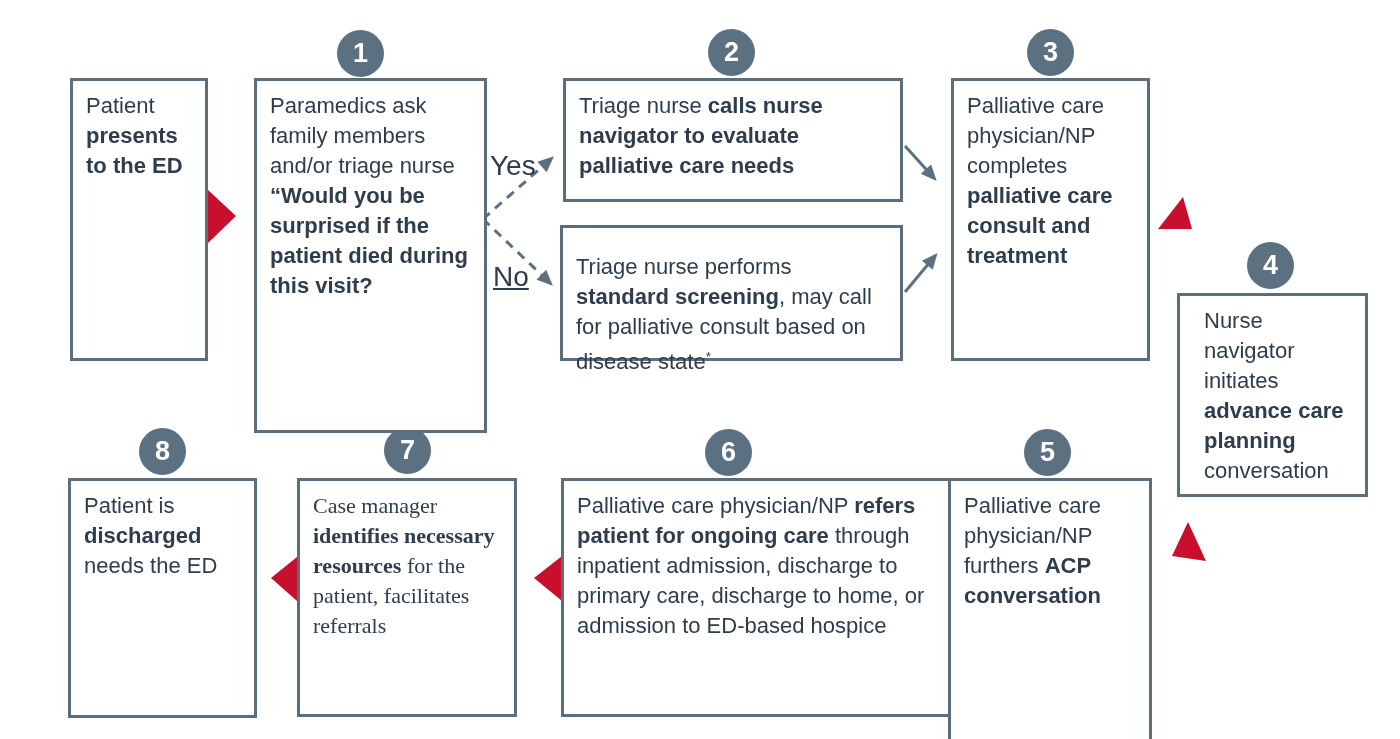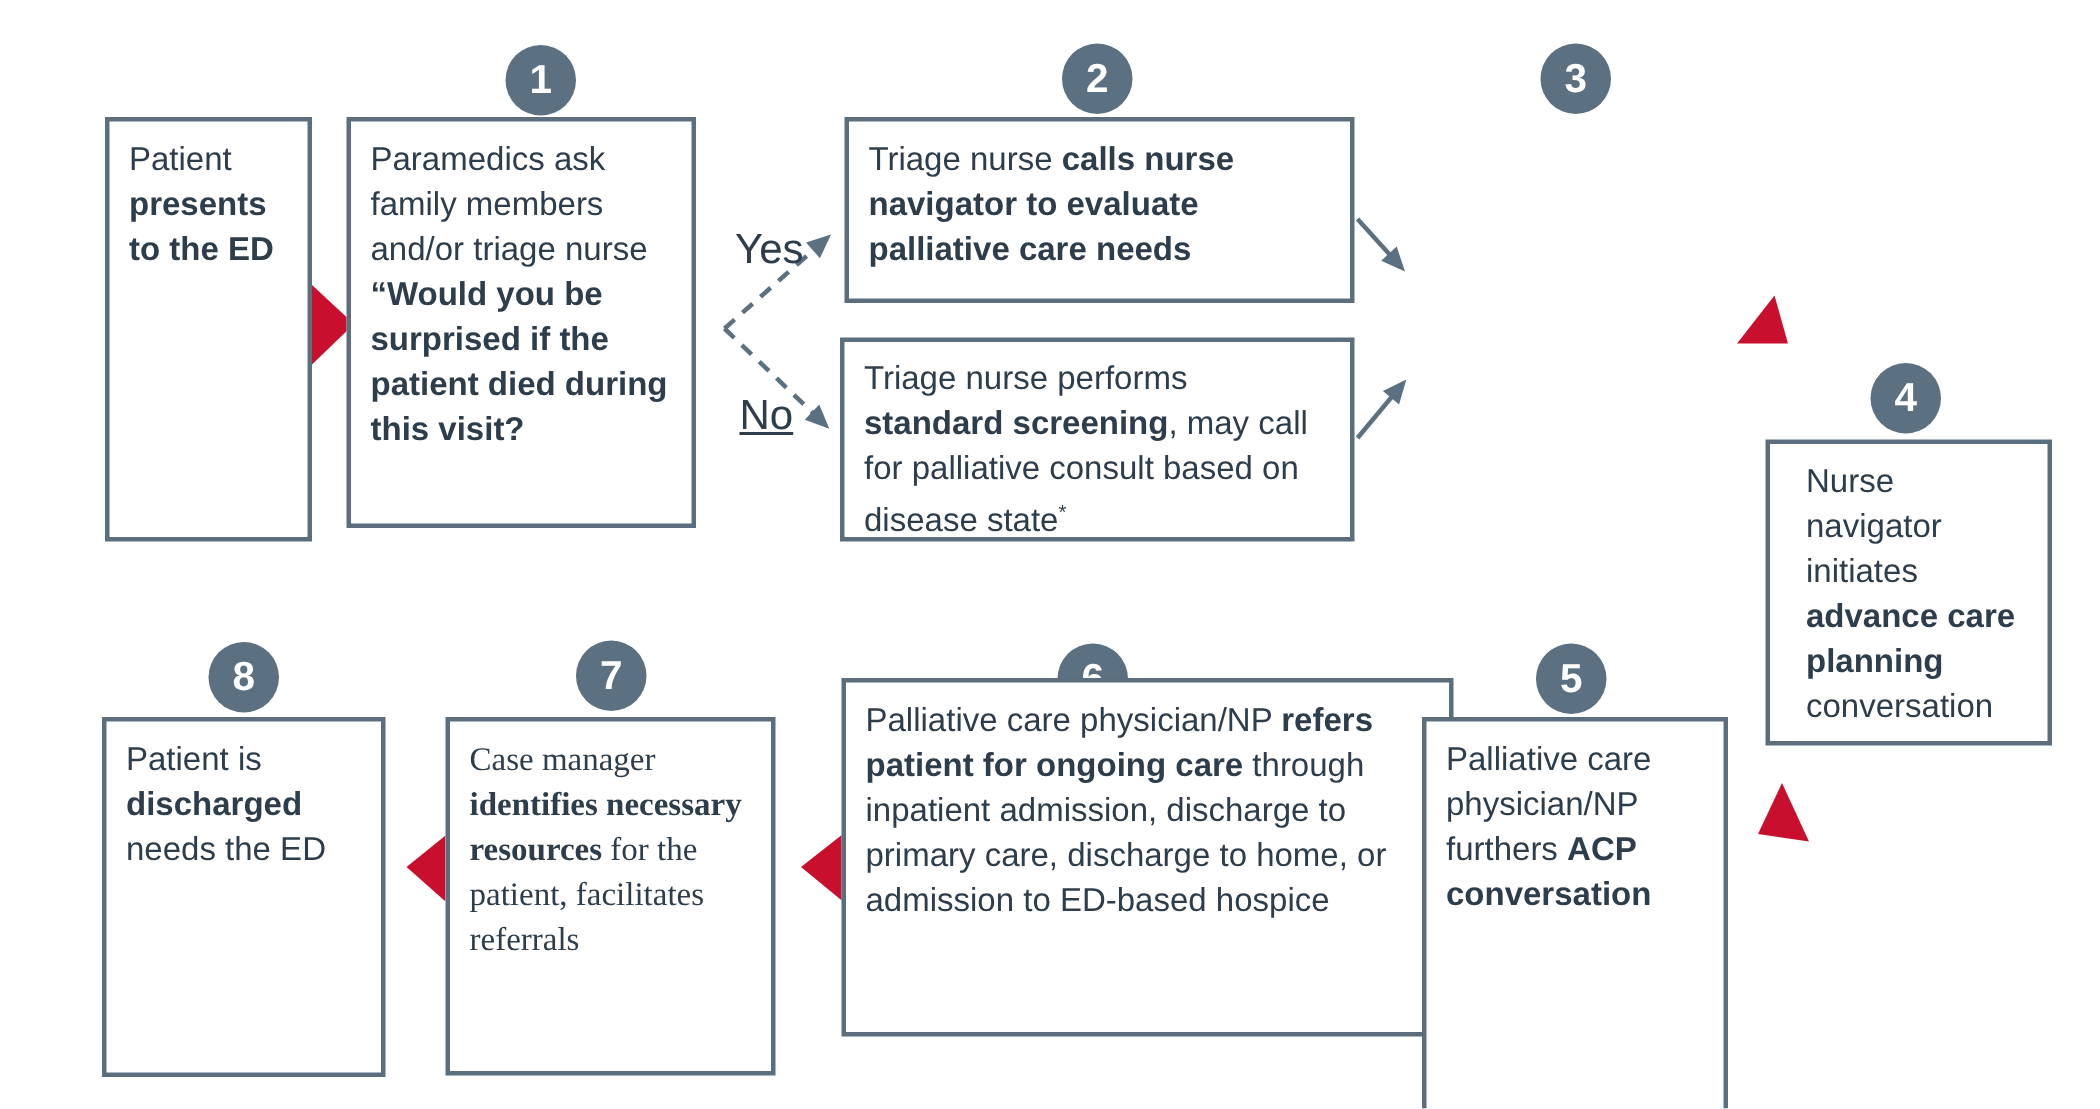--- a/index.html
+++ b/index.html
@@ -73,33 +73,34 @@
   <div class="numcircle" style="left:708px;top:29px;">2</div>
   <div class="numcircle" style="left:1027px;top:29px;">3</div>
   <div class="numcircle" style="left:1247px;top:242px;">4</div>
   <div class="numcircle" style="left:1024px;top:429px;">5</div>
   <div class="numcircle" style="left:705px;top:429px;">6</div>
   <div class="numcircle" style="left:384px;top:427px;">7</div>
   <div class="numcircle" style="left:139px;top:428px;">8</div>
 
   <div class="box" style="left:70px;top:78px;width:138px;height:283px;"><span>Patient </span><span class="seg-b">presents to the ED</span></div>
 
-  <div class="box" style="left:231px;top:78px;width:233px;height:274px;"><span>Paramedics ask family members and/or triage nurse </span><span class="seg-b">“Would you be surprised if the patient died during this visit?</span></div>
+  <div class="box" style="left:254px;top:78px;width:233px;height:355px;"><span>Paramedics ask family members and/or triage nurse </span><span class="seg-b">“Would you be surprised if the patient died during this visit?</span></div>
 
   <div class="box" style="left:563px;top:78px;width:340px;height:124px;"><span>Triage nurse </span><span class="seg-b">calls nurse navigator to evaluate palliative care needs</span></div>
 
-  <div class="box" style="left:560px;top:225px;width:343px;height:136px;padding-top:9px;"><span>Triage nurse performs </span><span class="seg-b">standard screening</span><span>, may call for palliative consult based on disease state</span><sup>*</sup></div>
+  <div class="box" style="left:560px;top:225px;width:343px;height:136px;padding-top:24px;"><span>Triage nurse performs </span><span class="seg-b">standard screening</span><span>, may call for palliative consult based on disease state</span><sup>*</sup></div>
 
+  <div class="box" style="left:951px;top:78px;width:199px;height:283px;"><span>Palliative care physician/NP completes </span><span class="seg-b">palliative care consult and treatment</span></div>
 
   <div class="box" style="left:1177px;top:293px;width:191px;height:204px;padding-left:24px;"><span>Nurse navigator initiates </span><span class="seg-b">advance care planning</span><span> conversation</span></div>
 
   <div class="box" style="left:68px;top:478px;width:189px;height:240px;"><span>Patient is </span><span class="seg-b">discharged</span><span> needs the ED</span></div>
 
   <div class="box" style="left:297px;top:478px;width:220px;height:239px;font-family:Liberation Serif, serif;"><span>Case manager </span><span class="seg-b">identifies necessary resources</span><span> for the patient, facilitates referrals</span></div>
 
-  <div class="box" style="left:561px;top:452px;width:408px;height:239px;"><span>Palliative care physician/NP </span><span class="seg-b">refers patient for ongoing care</span><span> through inpatient admission, discharge to primary care, discharge to home, or admission to ED-based hospice</span></div>
+  <div class="box" style="left:561px;top:478px;width:408px;height:239px;"><span>Palliative care physician/NP </span><span class="seg-b">refers patient for ongoing care</span><span> through inpatient admission, discharge to primary care, discharge to home, or admission to ED-based hospice</span></div>
 
   <div class="box" style="left:948px;top:478px;width:204px;height:285px;"><span>Palliative care physician/NP furthers </span><span class="seg-b">ACP conversation</span></div>
 
   <div class="branch-label" style="left:490px;top:150px;">Yes</div>
   <div class="branch-label" style="left:493px;top:261px;text-decoration:underline;">No</div>
 
 </div>
 
 </body></html>

